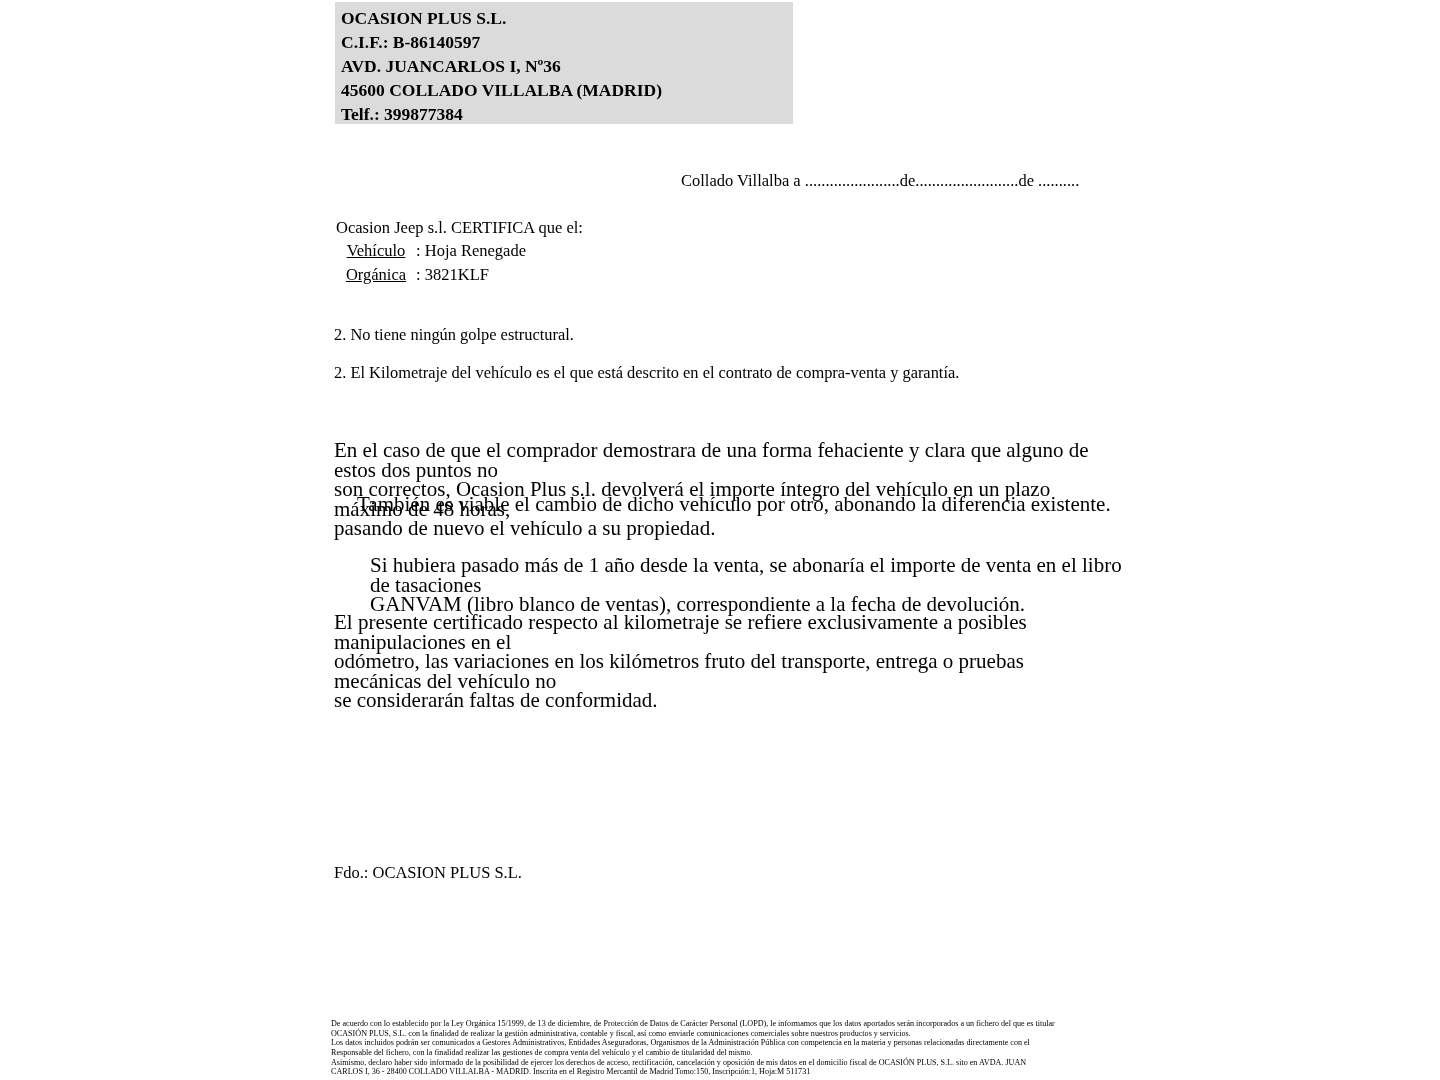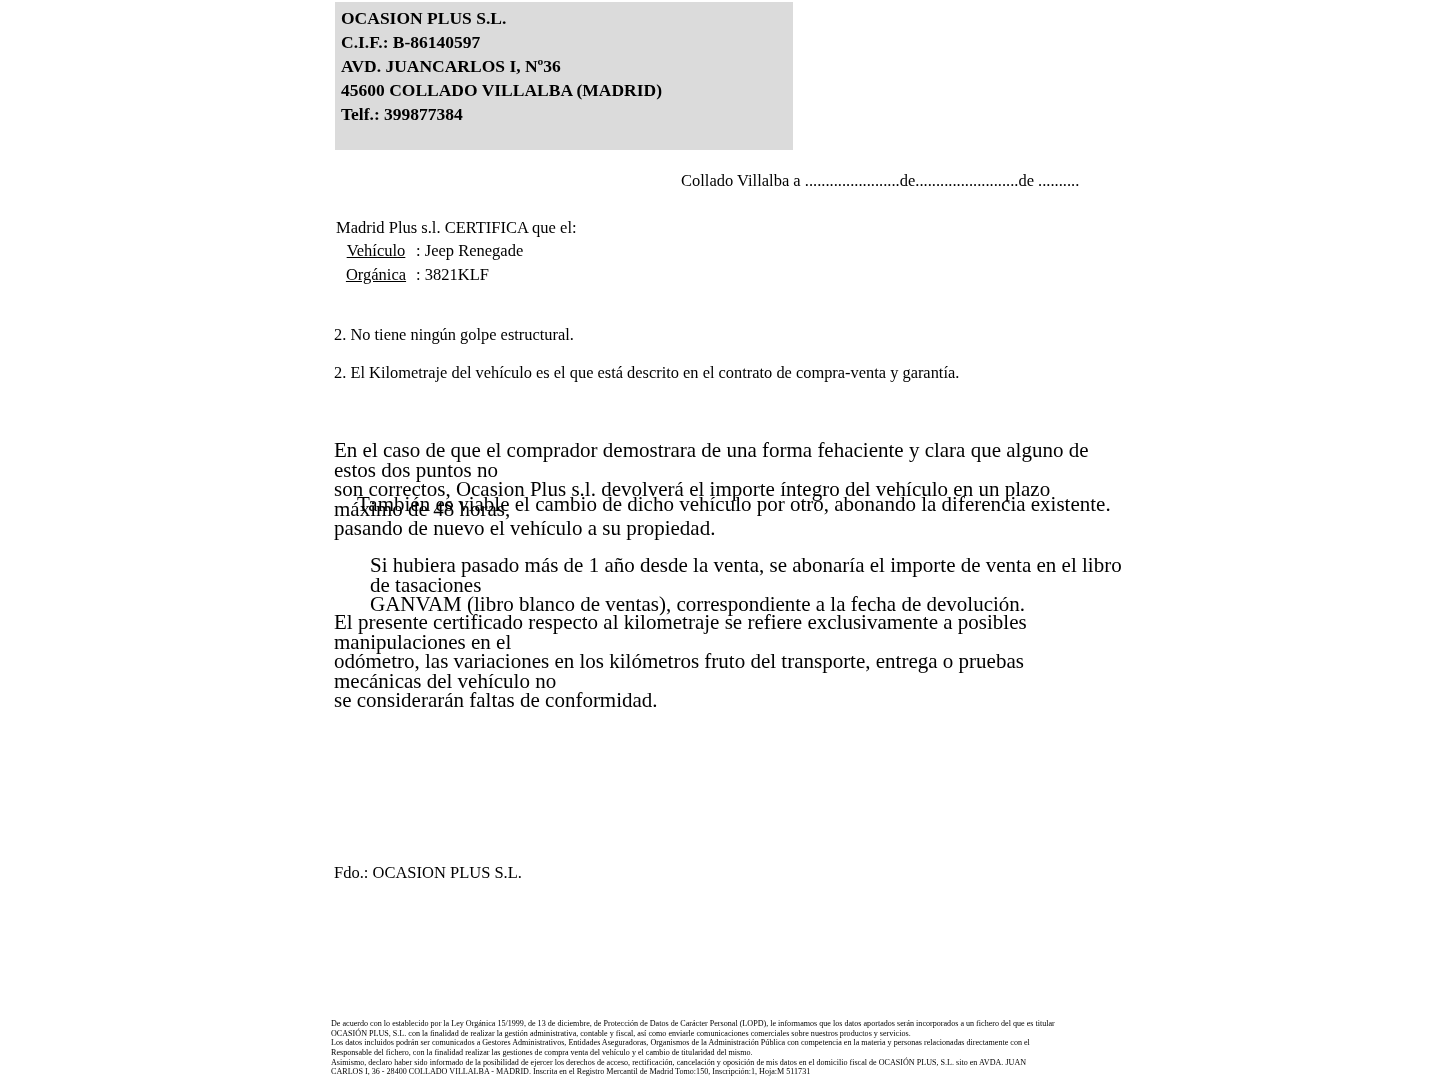--- a/index.html
+++ b/index.html
@@ -14,21 +14,21 @@
     background: #ffffff;
     font-family: "Liberation Serif", "DejaVu Serif", serif;
     color: #000000;
     overflow: hidden;
   }
   .header-box {
     position: absolute;
     left: 335px;
     top: 2px;
     width: 458px;
-    height: 148px;
+    height: 122px;
     background: #dbdbdb;
     box-sizing: border-box;
     padding: 4px 0 0 6px;
     font-weight: bold;
     font-size: 17.5px;
     line-height: 24px;
     white-space: nowrap;
   }
   .date-line {
     position: absolute;
@@ -98,23 +98,23 @@
     <div>OCASION PLUS S.L.</div>
     <div>C.I.F.: B-86140597</div>
     <div>AVD. JUANCARLOS I, Nº36</div>
     <div>45600 COLLADO VILLALBA (MADRID)</div>
     <div>Telf.: 399877384</div>
   </div>
 
   <div class="date-line">Collado Villalba a .......................de.........................de ..........</div>
 
   <div class="certify-block">
-    <div>Madrid Plus s.l. CERTIFICA que el:</div>
+    <div>Ocasion Jeep s.l. CERTIFICA que el:</div>
     <div>
-      <span class="doc-label">Vehículo</span><span>: Jeep Renegade</span>
+      <span class="doc-label">Vehículo</span><span>: Hoja Renegade</span>
     </div>
     <div>
       <span class="doc-label">Orgánica</span><span>: 3821KLF</span>
     </div>
   </div>
 
   <div class="point point-1">2. No tiene ningún golpe estructural.</div>
   <div class="point point-2">2. El Kilometraje del vehículo es el que está descrito en el contrato de compra-venta y garantía.</div>
 
   <div class="para para-1">En el caso de que el comprador demostrara de una forma fehaciente y clara que alguno de estos dos puntos no

